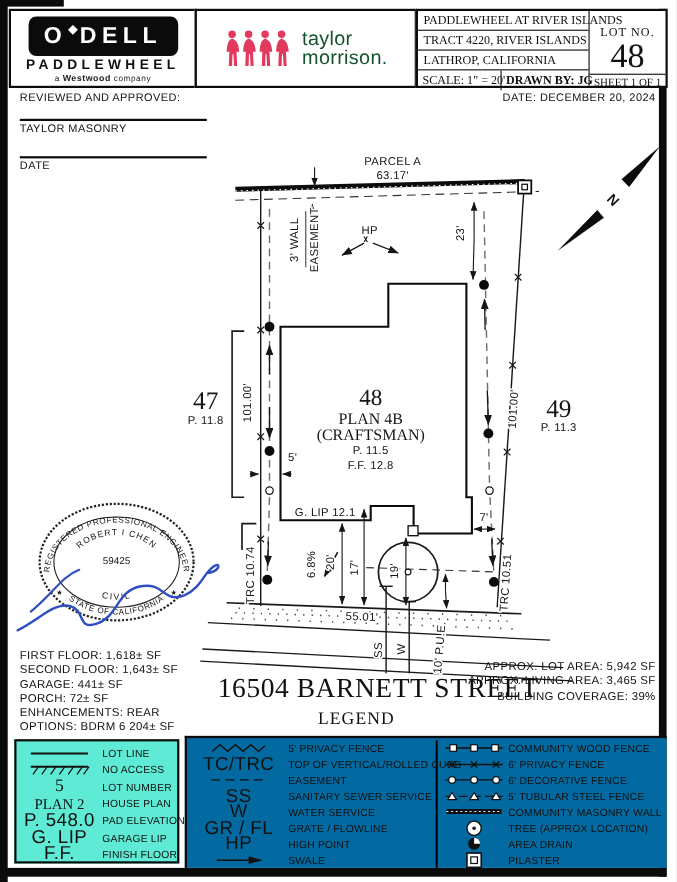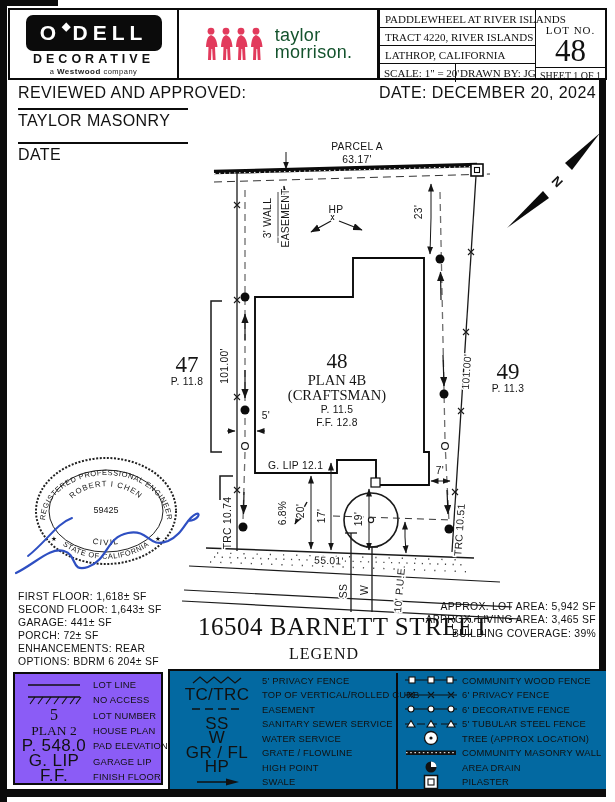--- a/index.html
+++ b/index.html
@@ -16,39 +16,39 @@
   .odell-sub{text-align:center;font-weight:bold;font-size:12.5px;letter-spacing:4px;margin-top:1px;}
   .odell-co{text-align:center;font-size:7.5px;color:#222;margin-top:1px;letter-spacing:.5px;}
   .odell-co b{font-size:8px;}
   .tm-wrap{display:flex;align-items:center;justify-content:center;height:100%;gap:9px;}
   .tm-text{color:#14532d;font-size:18px;line-height:.92;letter-spacing:.3px;}
   .tb-left{position:absolute;left:0;top:0;width:155px;height:100%;}
   .tb-row{height:18px;line-height:18px;border-bottom:1.5px solid #0b0b0b;padding-left:5px;
     font-family:"Liberation Serif","DejaVu Serif",serif;font-size:11px;white-space:nowrap;box-sizing:border-box;}
   .tb-row:last-child{border-bottom:none;display:flex;padding-left:0;}
   .tb-cell1{width:76px;border-right:1.5px solid #0b0b0b;padding-left:4px;box-sizing:border-box;}
-  .tb-cell2{padding-left:4px;}
+  .tb-cell2{padding-left:4px;font-weight:bold;}
   .tb-right{position:absolute;left:155px;top:0;right:0;bottom:0;border-left:1.5px solid #0b0b0b;
     text-align:center;font-family:"Liberation Serif","DejaVu Serif",serif;}
   .tb-lotlabel{font-size:11px;margin-top:14px;letter-spacing:1px;}
   .tb-lotnum{font-size:31px;line-height:30px;}
   .tb-sheet{border-top:1.5px solid #0b0b0b;font-size:10px;height:16px;line-height:16px;margin-top:1px;}
   
-  .note{position:absolute;font-size:16px;letter-spacing:.4px;white-space:nowrap;}
+  .note{position:absolute;font-size:10px;letter-spacing:.4px;white-space:nowrap;}
   .sigline{position:absolute;height:1.6px;background:#0b0b0b;}
   
   .areas{position:absolute;left:18px;top:591px;font-size:10.4px;line-height:12.9px;letter-spacing:.3px;white-space:nowrap;}
   .addr{position:absolute;left:198px;top:613px;width:252px;text-align:center;
     font-family:"Liberation Serif","DejaVu Serif",serif;}
   .addr-street{font-size:25px;letter-spacing:.5px;white-space:nowrap;}
   .addr-legend{font-size:16px;margin-top:4px;letter-spacing:1px;}
   .stats{position:absolute;right:19px;top:600px;text-align:right;font-size:10.4px;line-height:13.4px;letter-spacing:.3px;white-space:nowrap;}
   
   .legend-left{position:absolute;left:13px;top:672px;width:150px;height:113px;border:2.2px solid #0b0b0b;
-    box-sizing:border-box;padding-top:3px;background:#8b5cf6;}
+    box-sizing:border-box;padding-top:3px;background:#5eead4;}
   .legend-band{position:absolute;left:168px;top:669px;width:438px;height:120px;
     border-top:2.2px solid #0b0b0b;border-left:2.2px solid #0b0b0b;box-sizing:border-box;background:#0369a1;}
   .legend-mid{position:absolute;left:2px;top:2px;width:222px;}
   .legend-right{position:absolute;left:226px;top:2px;right:0;border-left:2px solid #0b0b0b;padding-left:2px;}
   .lrow{display:flex;align-items:center;height:14.5px;}
   .legend-left .lrow{height:15.3px;}
   .lsym{width:90px;display:flex;align-items:center;justify-content:center;flex-shrink:0;}
   .legend-left .lsym{width:78px;}
   .legend-right .lsym{width:62px;}
   .llab{font-size:9.4px;letter-spacing:.2px;white-space:nowrap;}
@@ -69,21 +69,21 @@
   <div class="bar" style="left:0;top:0;width:58px;height:6px;"></div>
   <div class="bar" style="left:599px;top:8px;width:7px;height:789px;"></div>
   <div class="bar" style="left:0;top:789px;width:606px;height:8px;"></div>
 
   <div class="box" style="left:8px;top:8px;width:171px;height:72px;">
     <div class="odell-badge">
       <span>O</span>
         <span class="dia">◆</span>
         <span>DELL</span>
     </div>
-    <div class="odell-sub">DECORATIVE</div>
+    <div class="odell-sub">PADDLEWHEEL</div>
     <div class="odell-co">
       <span>a</span> <b>Westwood</b> <span>company</span>
     </div>
   </div>
 
   <div class="box" style="left:177px;top:8px;width:202px;height:72px;">
     <div class="tm-wrap">
       <svg width="62" height="34" viewBox="0 0 62 34">
         <g fill="#e23a5c">
           <g transform="translate(2,0)">
@@ -446,39 +446,39 @@
               <line x1="2" y1="7" x2="54" y2="7" stroke="#111" stroke-width="1.2" stroke-dasharray="8 4"></line>
               <polygon points="4,10 12,10 8,3.5" fill="#fff" stroke="#111" stroke-width="1.1"></polygon>
               <polygon points="24,10 32,10 28,3.5" fill="#fff" stroke="#111" stroke-width="1.1"></polygon>
               <polygon points="44,10 52,10 48,3.5" fill="#fff" stroke="#111" stroke-width="1.1"></polygon>
             </svg>
           </span>
         <span class="llab">5' TUBULAR STEEL FENCE</span>
       </div>
       <div class="lrow">
         <span class="lsym">
+            <svg width="56" height="14">
+              <rect x="3" y="4.5" width="50" height="4.5" fill="#111"></rect>
+              <line x1="3" y1="6.7" x2="53" y2="6.7" stroke="#fff" stroke-width="1" stroke-dasharray="1.6 2.6"></line>
+            </svg>
+          </span>
+        <span class="llab">COMMUNITY MASONRY WALL</span>
+      </div>
+      <div class="lrow">
+        <span class="lsym">
             <svg width="56" height="16">
               <circle cx="28" cy="8" r="6.5" fill="#fff" stroke="#111" stroke-width="1.3"></circle>
               <circle cx="28" cy="8" r="1.6" fill="#111"></circle>
             </svg>
           </span>
         <span class="llab">TREE (APPROX LOCATION)</span>
       </div>
       <div class="lrow">
         <span class="lsym">
             <svg width="56" height="14">
-              <rect x="3" y="4.5" width="50" height="4.5" fill="#111"></rect>
-              <line x1="3" y1="6.7" x2="53" y2="6.7" stroke="#fff" stroke-width="1" stroke-dasharray="1.6 2.6"></line>
-            </svg>
-          </span>
-        <span class="llab">COMMUNITY MASONRY WALL</span>
-      </div>
-      <div class="lrow">
-        <span class="lsym">
-            <svg width="56" height="14">
               <circle cx="28" cy="7" r="5.5" fill="#111"></circle>
               <path d="M28,7 L28,1.5 A5.5,5.5 0 0 1 33.5,7 Z" fill="#fff"></path>
             </svg>
           </span>
         <span class="llab">AREA DRAIN</span>
       </div>
       <div class="lrow">
         <span class="lsym">
             <svg width="56" height="16">
               <rect x="21.5" y="1.5" width="13" height="13" fill="#fff" stroke="#111" stroke-width="1.5"></rect>

